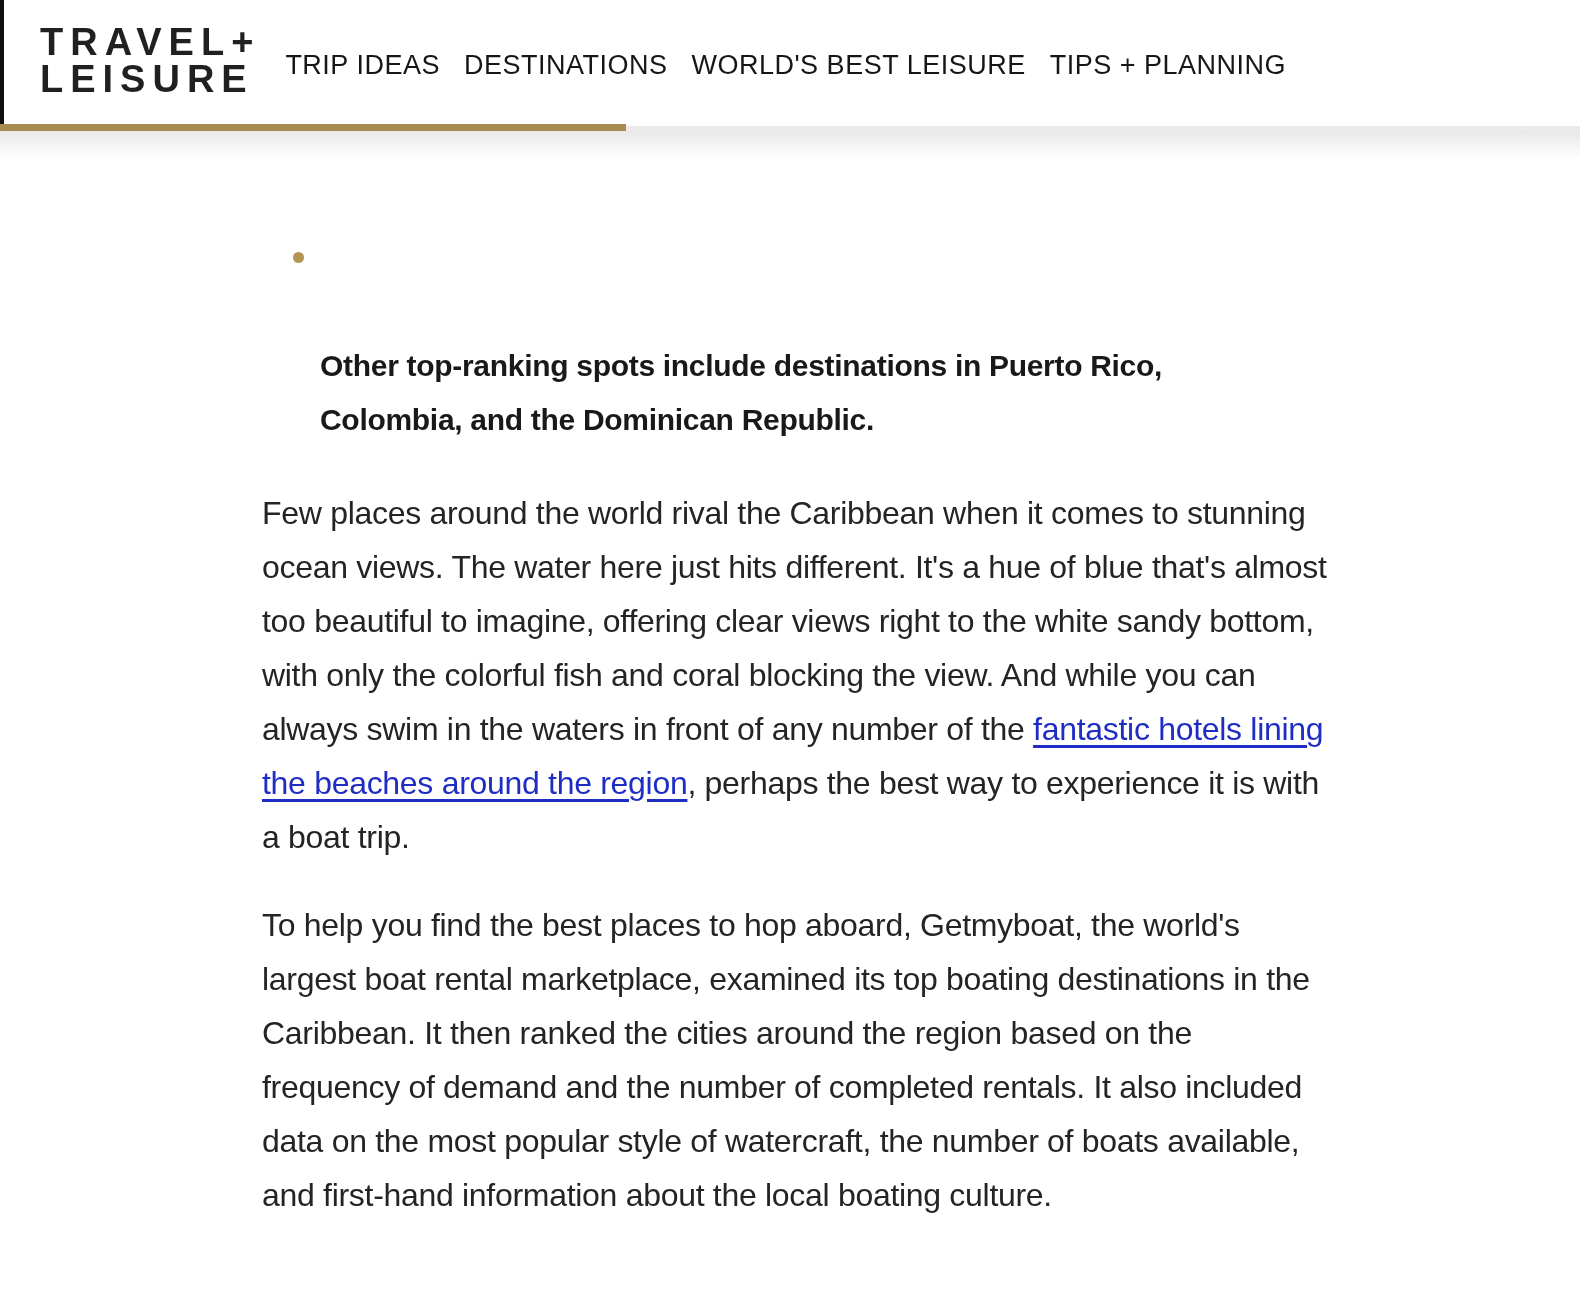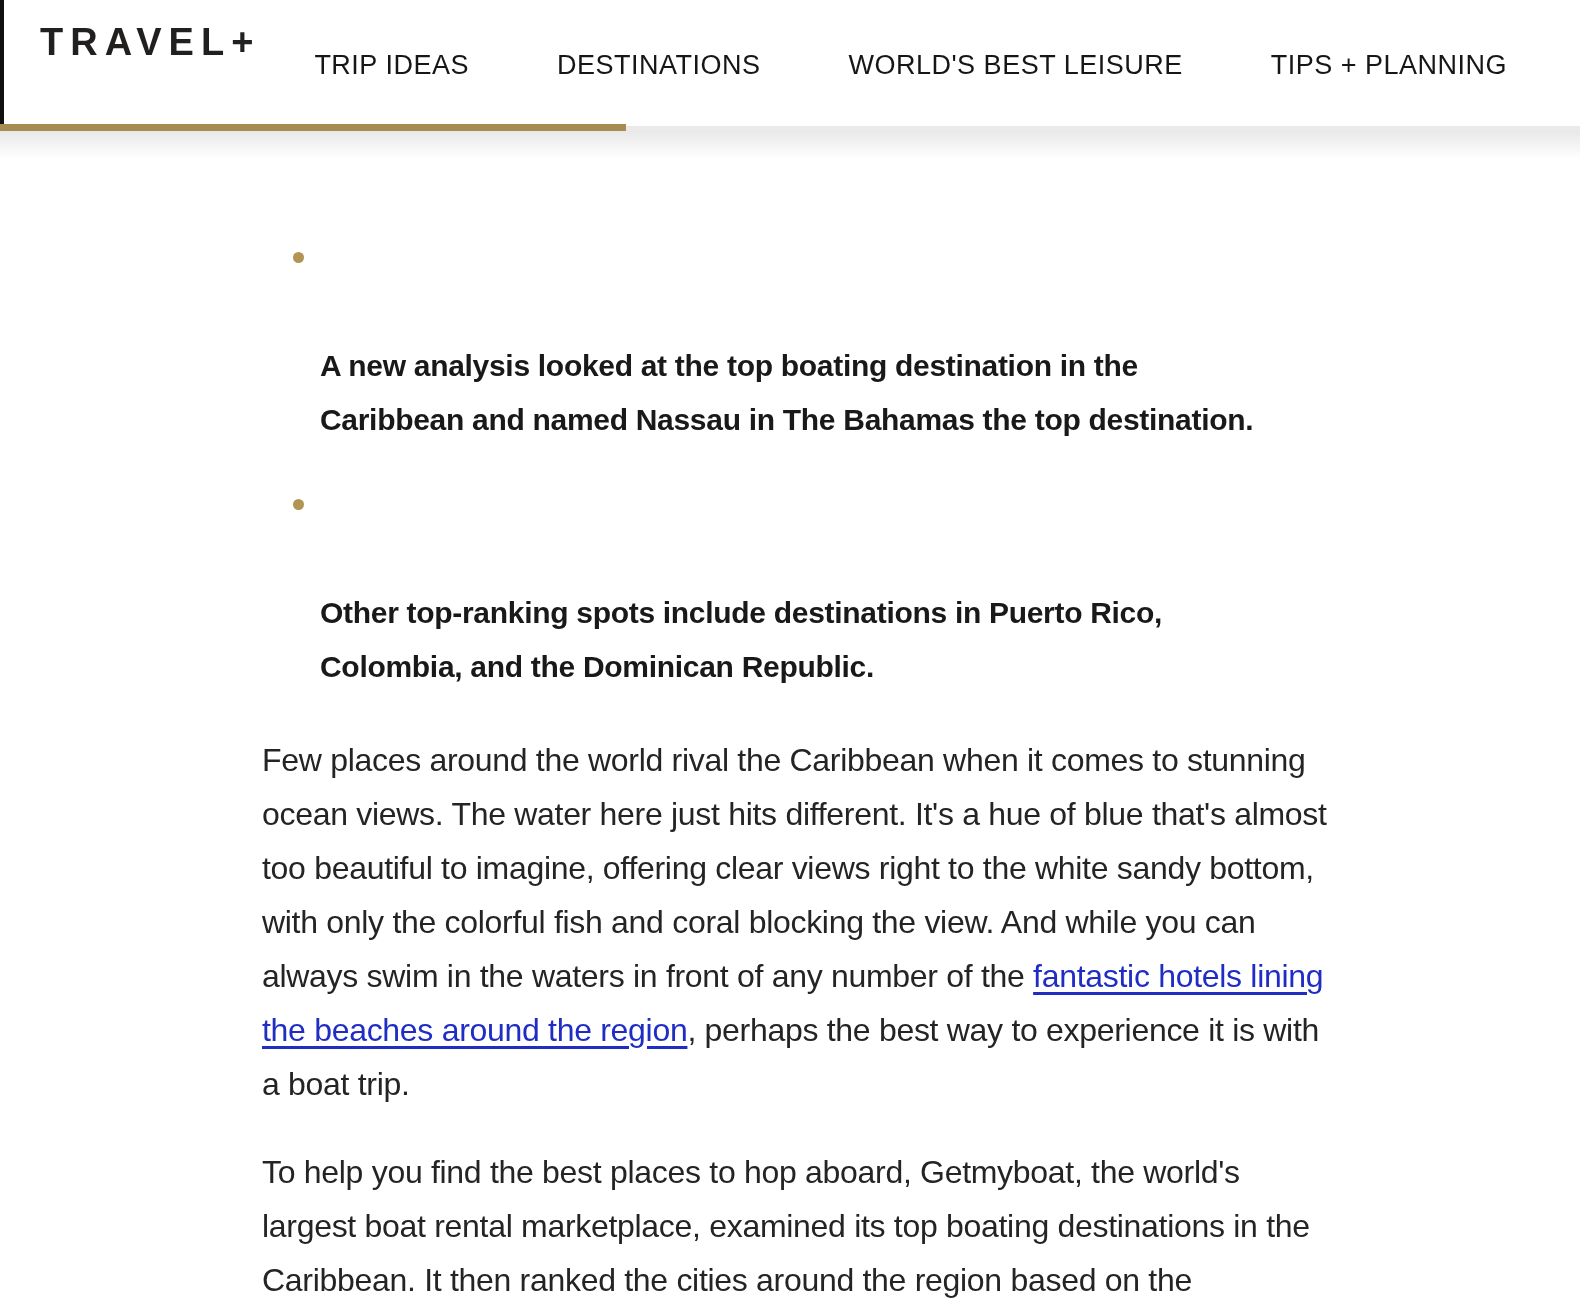--- a/index.html
+++ b/index.html
@@ -40,22 +40,22 @@
     font-size: 38px;
     line-height: 37px;
     letter-spacing: 7px;
     color: #221f1f;
     text-decoration: none;
     cursor: pointer;
     white-space: pre;
   }
   .nav {
     display: flex;
-    gap: 88px;
-    margin-left: 54px;
+    gap: 24px;
+    margin-left: 25px;
     margin-top: 50px;
   }
   .nav-item {
     font-size: 27px;
     letter-spacing: 0.5px;
     color: #161616;
     text-decoration: none;
     cursor: pointer;
     white-space: nowrap;
   }
@@ -131,44 +131,39 @@
   }
 </style>
 </head>
 <body>
 
 <div class="page">
 
   <div class="header">
     <div class="edge-strip"></div>
     <div class="header-inner">
-      <a class="logo"><span>TRAVEL+</span><br></a>
+      <a class="logo"><span>TRAVEL+</span><br><span>LEISURE</span></a>
       <nav class="nav">
         <a class="nav-item">TRIP IDEAS</a>
         <a class="nav-item">DESTINATIONS</a>
         <a class="nav-item">WORLD'S BEST LEISURE</a>
         <a class="nav-item">TIPS + PLANNING</a>
       </nav>
     </div>
   </div>
 
   <div class="header-rule">
     <div class="rule-gray"></div>
     <div class="rule-gold" style="background: rgb(166, 140, 80);"></div>
   </div>
   <div class="header-shadow"></div>
 
   <main class="article">
 
     <ul class="key-points">
-      <li class="key-point">
-        <span class="bullet-dot" style="background: rgb(178, 148, 85);"></span>
-        <span>A new analysis looked at the top boating destination in the
-Caribbean and named Nassau in The Bahamas the top destination.</span>
-      </li>
       <li class="key-point">
         <span class="bullet-dot" style="background: rgb(178, 148, 85);"></span>
         <span>Other top-ranking spots include destinations in Puerto Rico,
 Colombia, and the Dominican Republic.</span>
       </li>
     </ul>
 
     <p class="body-para para-1"><span>Few places around the world rival the Caribbean when it comes to stunning
 ocean views. The water here just hits different. It's a hue of blue that's almost
 too beautiful to imagine, offering clear views right to the white sandy bottom,

